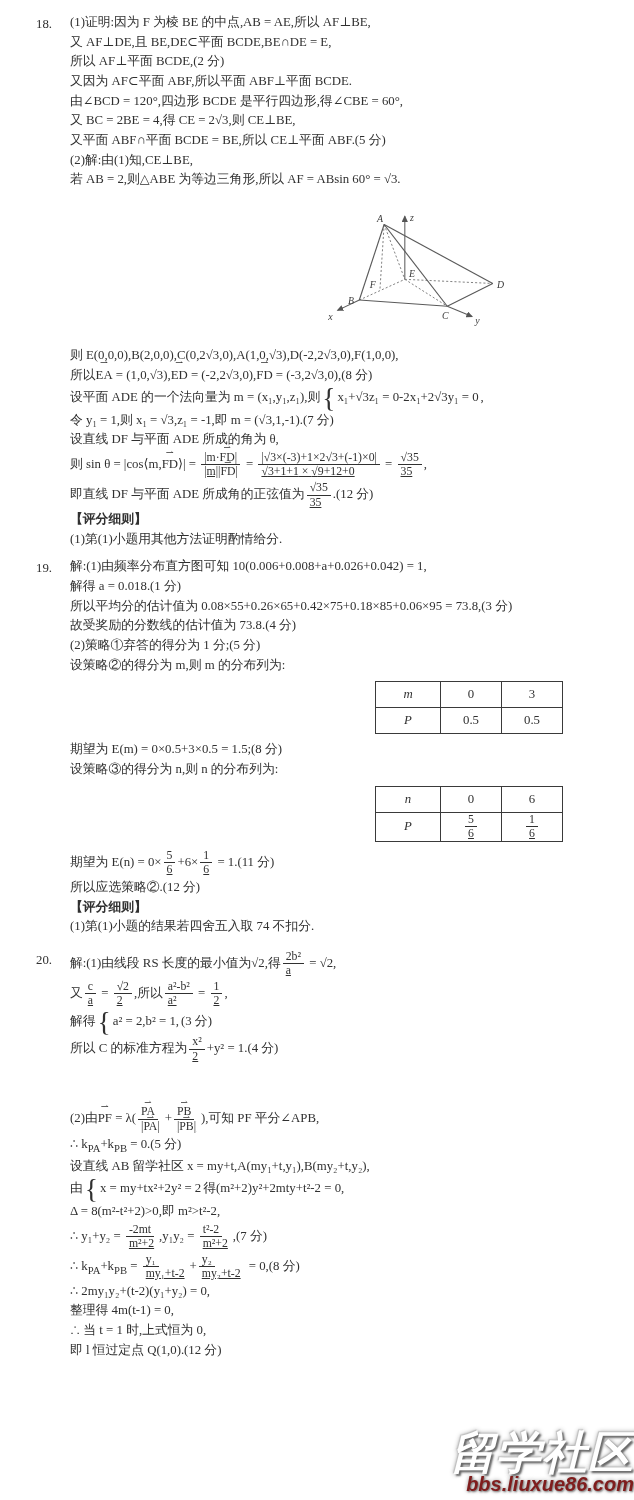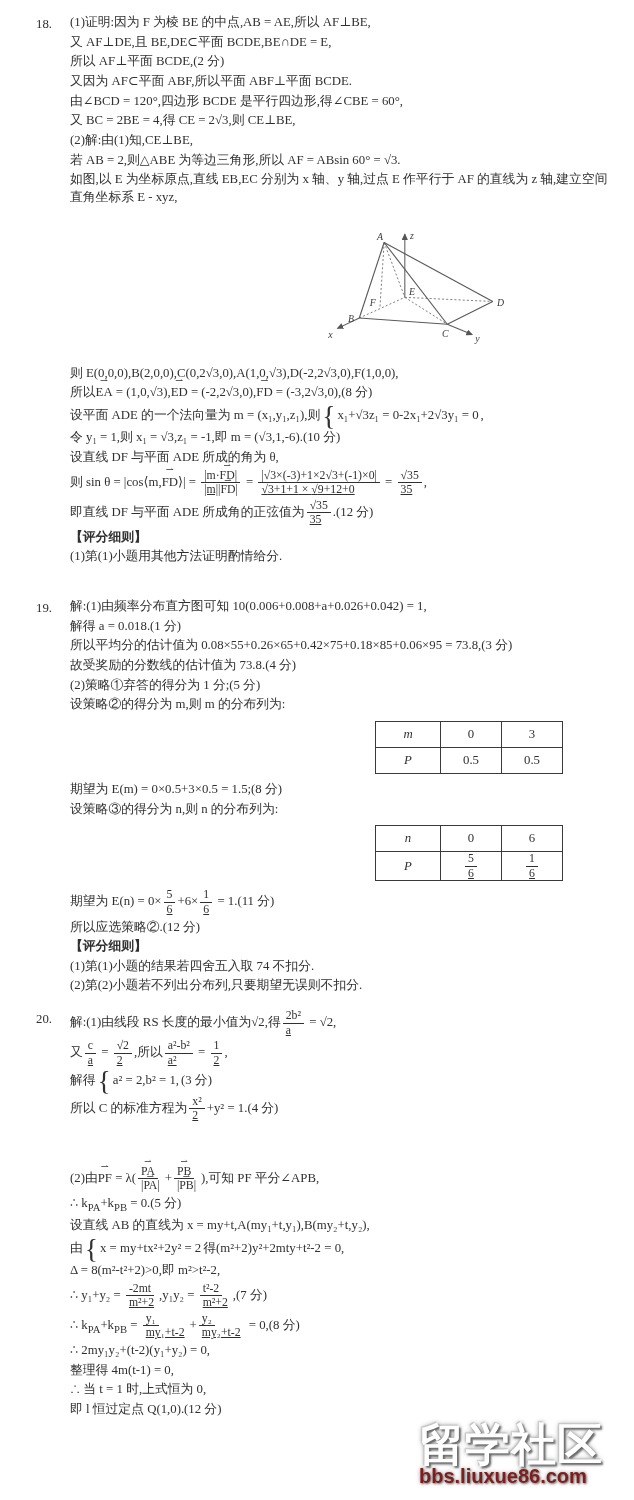--- a/index.html
+++ b/index.html
@@ -24,24 +24,24 @@
               transform:translateX(-50%);font-size:0.75em;line-height:1;}
   .sys{display:inline-flex;align-items:center;vertical-align:middle;margin:0 2px;}
   .sys .brace{font-size:2.15em;font-weight:400;line-height:0.85;margin-right:2px;}
   .sys .rows{display:inline-flex;text-align:left;line-height:1.4;}
   .fig{margin:14px 0 8px 250px;}
   .fig svg text{font-style:italic;font-family:"Liberation Serif",serif;font-size:9.5px;fill:#3a3a3a;}
   .dist{border-collapse:collapse;margin:7px 0 7px 305px;}
   .dist td{border:1px solid #3a3a3a;width:52px;height:25px;text-align:center;padding:0 4px;}
   .dist td.it{width:56px;font-style:italic;}
   .vgap{height:38px;}
-  #p19{margin-top:32px;}
+  #p19{margin-top:10px;}
   #p20{margin-top:14px;}
-  .watermark{position:absolute;right:0px;bottom:12px;text-align:left;
-             pointer-events:none;width:215px;}
+  .watermark{position:absolute;right:0px;bottom:4px;text-align:right;
+             pointer-events:none;width:215px;font-style:italic;}
   .wm-title{font-size:45px;font-weight:bold;letter-spacing:1px;color:#ffffff;
             font-family:"Liberation Sans",sans-serif;line-height:1.0;
             text-shadow:2px 2px 2px #6a6a6a,-1px -1px 1px #c0c0c0,0 0 5px #909090;}
   .wm-url{font-size:20px;font-weight:bold;color:#7f1d1d;margin-top:-2px;
           font-family:"Liberation Sans",sans-serif;
           text-shadow:1px 1px 2px #7a7a7a,0 0 4px #a0a0a0;}
 </style>
 </head>
 <body>
 
@@ -49,23 +49,23 @@
 
   <div class="problem" id="p18">
     <div class="pnum">18.</div>
     <div>
         <div class="tline">(1)证明:因为 F 为棱 BE 的中点,AB = AE,所以 AF⊥BE,</div>
         <div class="tline">又 AF⊥DE,且 BE,DE⊂平面 BCDE,BE∩DE = E,</div>
         <div class="tline">所以 AF⊥平面 BCDE,(2 分)</div>
         <div class="tline">又因为 AF⊂平面 ABF,所以平面 ABF⊥平面 BCDE.</div>
         <div class="tline">由∠BCD = 120°,四边形 BCDE 是平行四边形,得∠CBE = 60°,</div>
         <div class="tline">又 BC = 2BE = 4,得 CE = 2√3,则 CE⊥BE,</div>
+        <div class="tline">又平面 ABF∩平面 BCDE = BE,所以 CE⊥平面 ABF.(5 分)</div>
         <div class="tline">(2)解:由(1)知,CE⊥BE,</div>
         <div class="tline">若 AB = 2,则△ABE 为等边三角形,所以 AF = ABsin 60° = √3.</div>
-        <div class="tline">如图,以 E 为坐标原点,直线 EB,EC 分别为 x 轴、y 轴,过点 E 作平行于 AF 的直线为 z 轴,建立空间直角坐标系 E - xyz,</div>
       </div>
 
     <div class="fig">
       <svg width="240" height="132" viewBox="0 14 232 118">
         <defs>
           <marker id="ah" markerWidth="7" markerHeight="7" refX="5.5" refY="3" orient="auto">
             <path d="M0,0L6.5,3L0,6z" fill="#555"></path>
           </marker>
         </defs>
 
@@ -105,21 +105,21 @@
     <div>
         <div class="tline">则 E(0,0,0),B(2,0,0),C(0,2√3,0),A(1,0,√3),D(-2,2√3,0),F(1,0,0),</div>
         <div class="tline">所以<span class="vec">EA</span> = (1,0,√3),<span class="vec">ED</span> = (-2,2√3,0),<span class="vec">FD</span> = (-3,2√3,0),(8 分)</div>
         <div class="tline">设平面 ADE 的一个法向量为 m = (x₁,y₁,z₁),则<span class="sys">
             <span class="brace">{</span>
             <span class="rows">
               <span>x₁+√3z₁ = 0</span>
               <span>-2x₁+2√3y₁ = 0</span>
             </span>
           </span>,</div>
-        <div class="tline">令 y₁ = 1,则 x₁ = √3,z₁ = -1,即 m = (√3,1,-6).(10 分)</div>
+        <div class="tline">令 y₁ = 1,则 x₁ = √3,z₁ = -1,即 m = (√3,1,-1).(7 分)</div>
         <div class="tline">设直线 DF 与平面 ADE 所成的角为 θ,</div>
         <div class="tline">则 sin θ = |cos⟨m,<span class="vec">FD</span>⟩| = <span class="frac">
             <span class="num">|m·<span class="vec">FD</span>|</span>
             <span class="den">|m||<span class="vec">FD</span>|</span>
           </span> = <span class="frac">
             <span class="num">|√3×(-3)+1×2√3+(-1)×0|</span>
             <span class="den"><span class="sqrt">√<span class="rad">3+1+1</span></span> × <span class="sqrt">√<span class="rad">9+12+0</span></span></span>
           </span> = <span class="frac">
             <span class="num">√35</span>
             <span class="den">35</span>
@@ -189,21 +189,20 @@
         <div class="tline">期望为 E(n) = 0×<span class="frac">
             <span class="num">5</span>
             <span class="den">6</span>
           </span>+6×<span class="frac">
             <span class="num">1</span>
             <span class="den">6</span>
           </span> = 1.(11 分)</div>
         <div class="tline">所以应选策略②.(12 分)</div>
         <div class="tline bold">【评分细则】</div>
         <div class="tline">(1)第(1)小题的结果若四舍五入取 74 不扣分.</div>
-        <div class="tline">(2)第(2)小题若不列出分布列,只要期望无误则不扣分.</div>
       </div>
   </div>
 
   <div class="problem" id="p20">
     <div class="pnum">20.</div>
     <div>
         <div class="tline">解:(1)由线段 RS 长度的最小值为√2,得<span class="frac">
             <span class="num">2b²</span>
             <span class="den">a</span>
           </span> = √2,</div>
@@ -235,21 +234,21 @@
     <div class="vgap"></div>
     <div>
         <div class="tline">(2)由<span class="vec">PF</span> = λ(<span class="frac">
             <span class="num"><span class="vec">PA</span></span>
             <span class="den">|<span class="vec">PA</span>|</span>
           </span>+<span class="frac">
             <span class="num"><span class="vec">PB</span></span>
             <span class="den">|<span class="vec">PB</span>|</span>
           </span>),可知 PF 平分∠APB,</div>
         <div class="tline">∴ k<sub>PA</sub>+k<sub>PB</sub> = 0.(5 分)</div>
-        <div class="tline">设直线 AB 的直线为 x = my+t,A(my₁+t,y₁),B(my₂+t,y₂),</div>
+        <div class="tline">设直线 AB 留学社区 x = my+t,A(my₁+t,y₁),B(my₂+t,y₂),</div>
         <div class="tline">由<span class="sys">
             <span class="brace">{</span>
             <span class="rows">
               <span>x = my+t</span>
               <span>x²+2y² = 2</span>
             </span>
           </span>得(m²+2)y²+2mty+t²-2 = 0,</div>
         <div class="tline">Δ = 8(m²-t²+2)&gt;0,即 m²&gt;t²-2,</div>
         <div class="tline">∴ y₁+y₂ = <span class="frac">
             <span class="num">-2mt</span>

